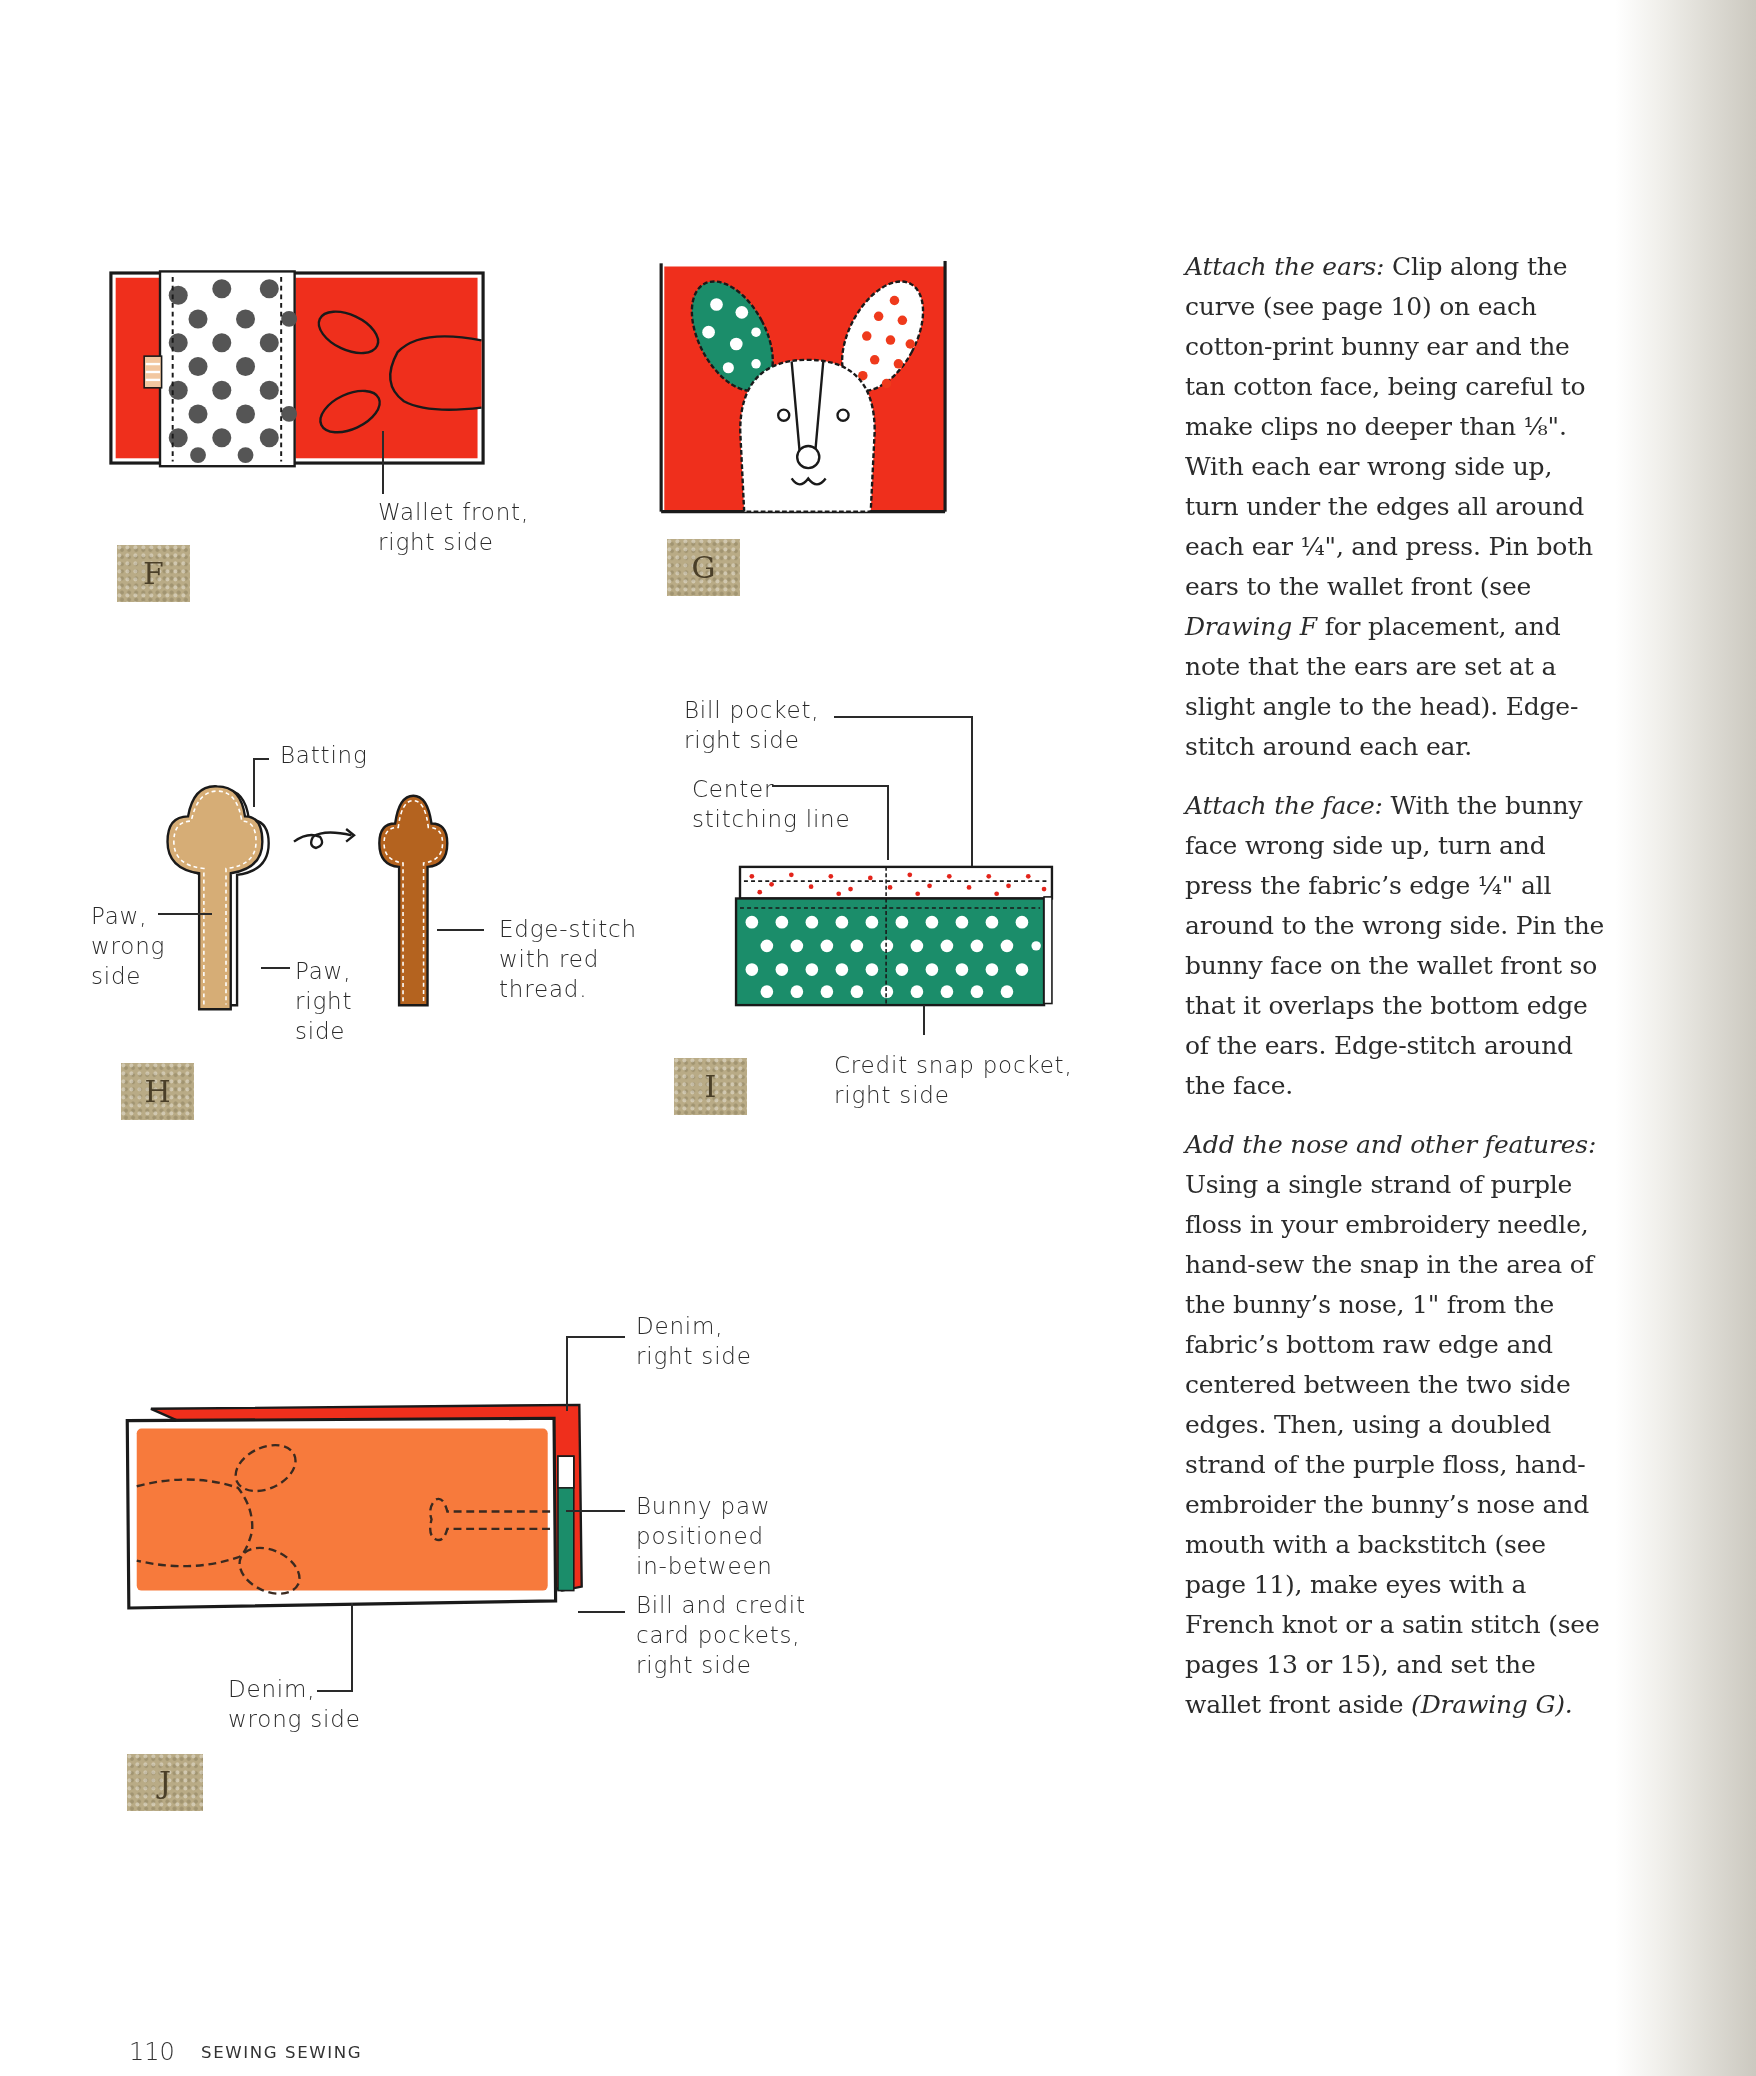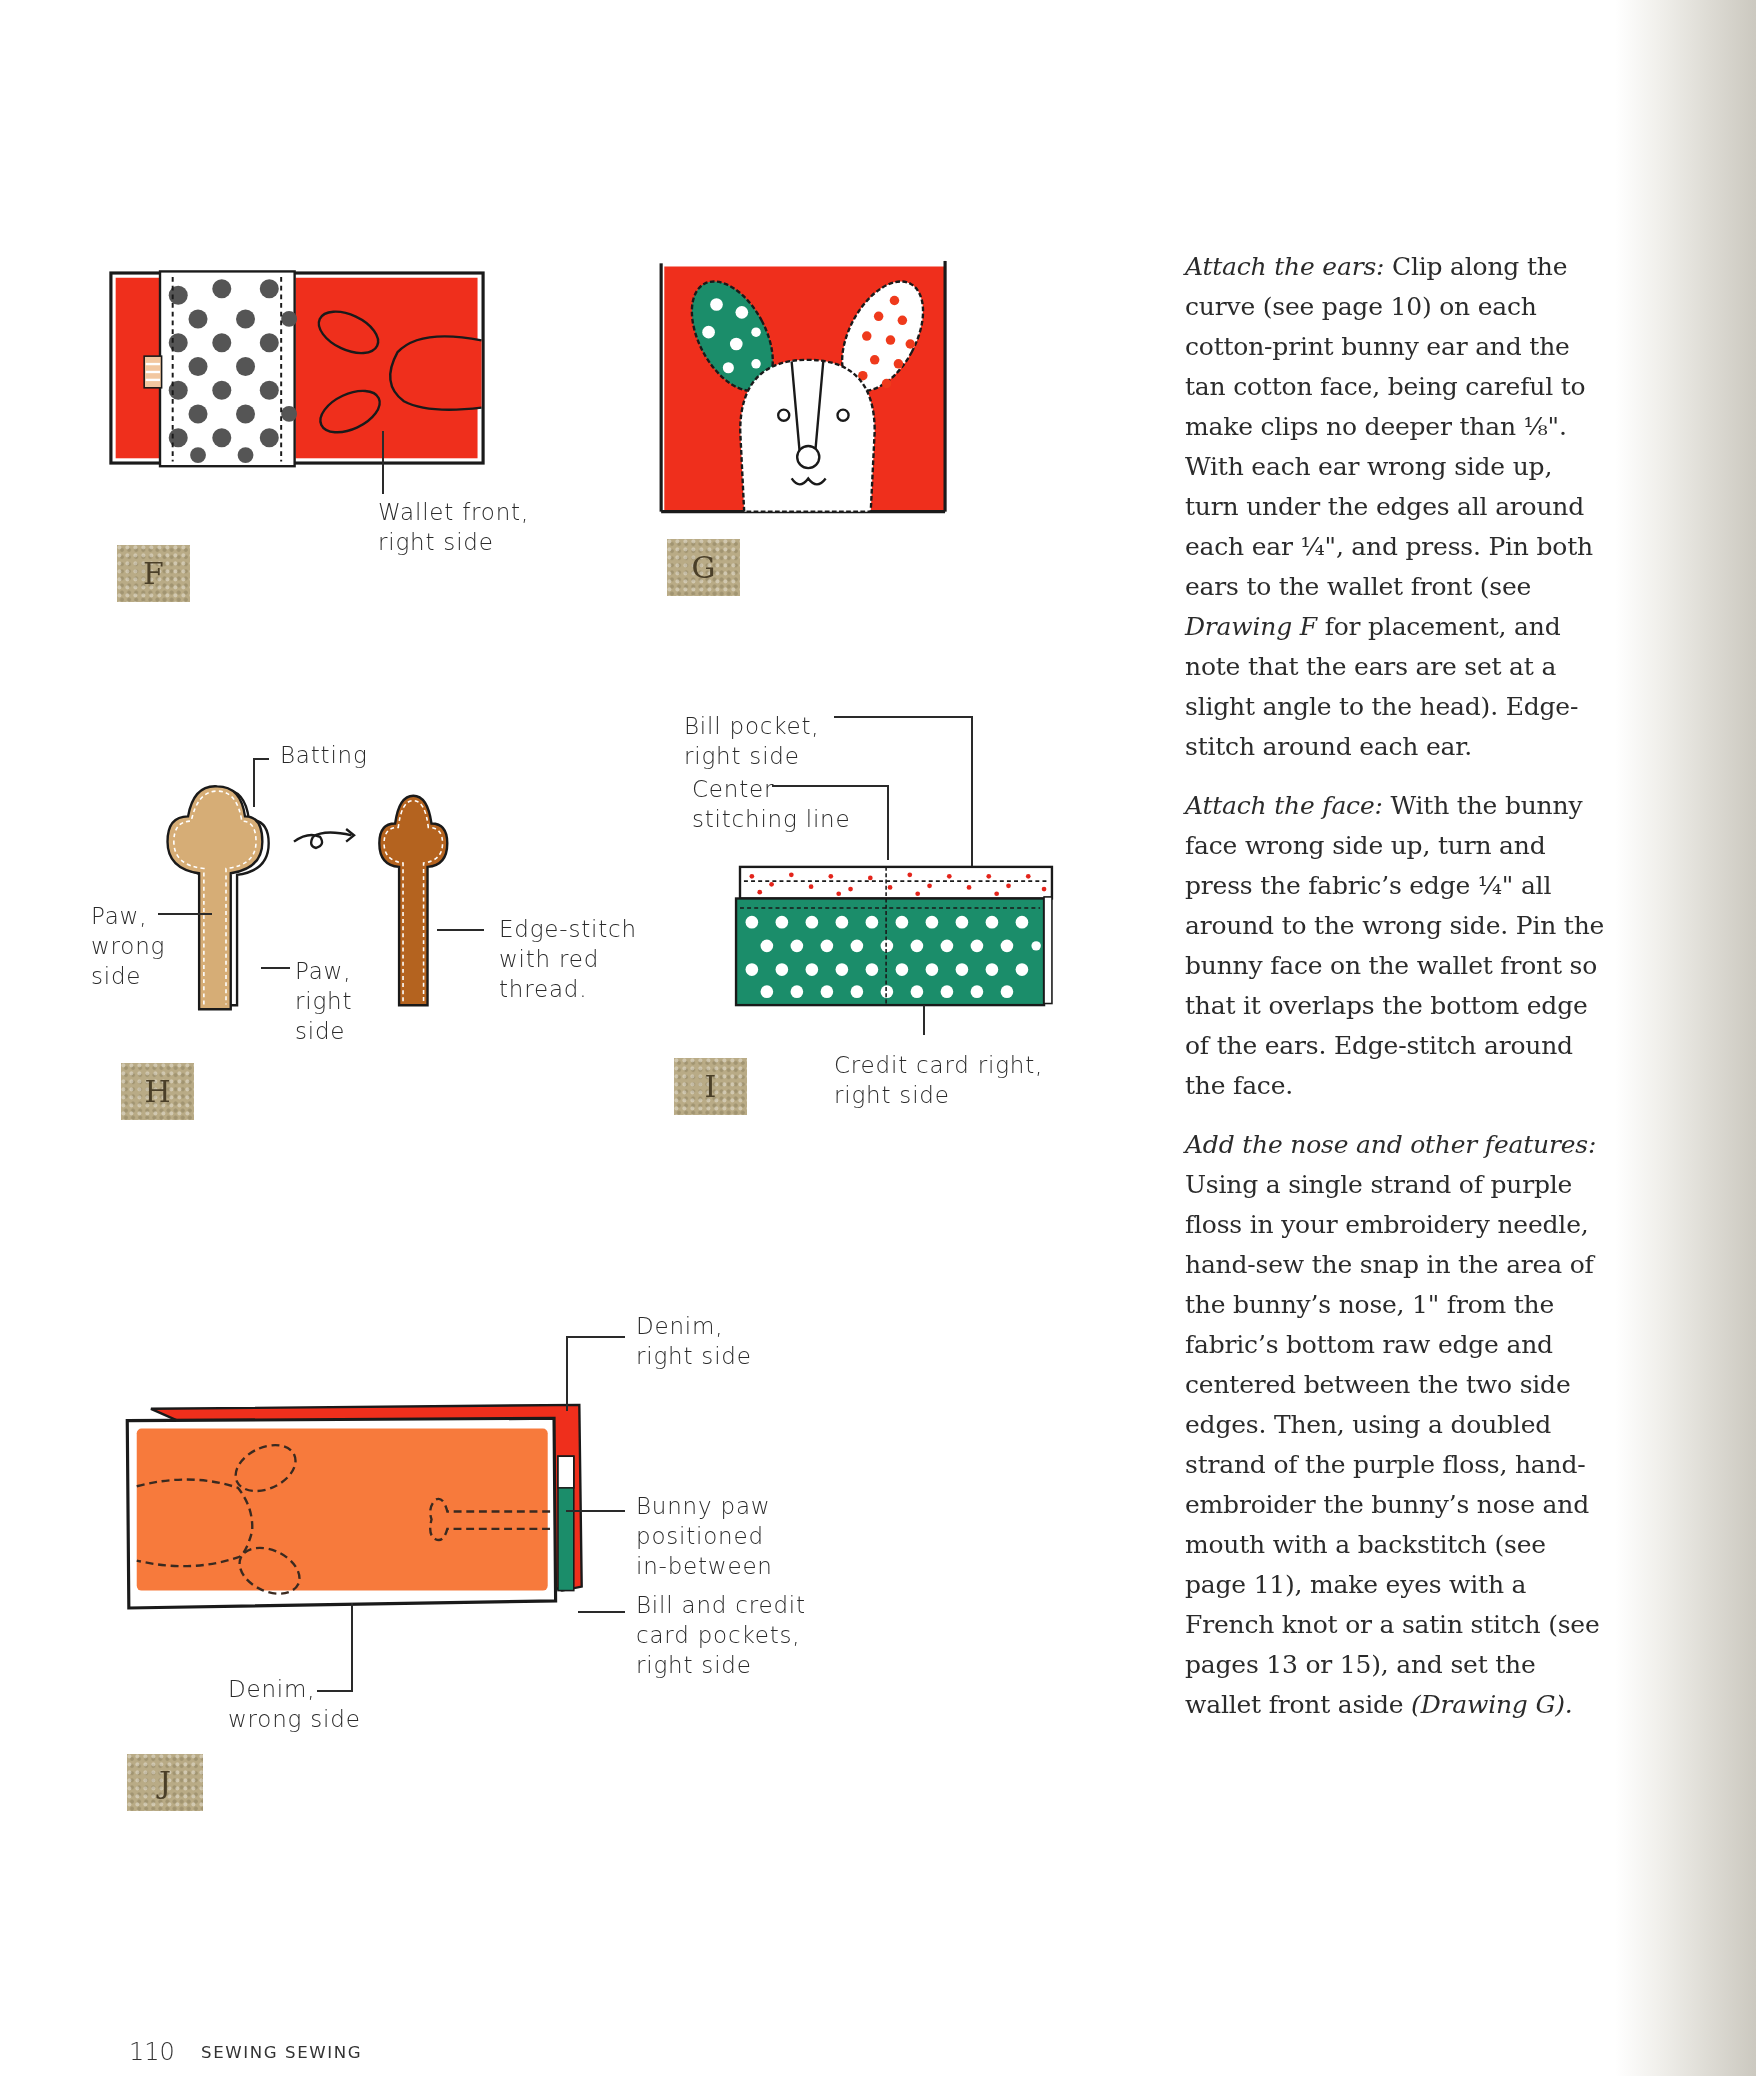--- a/index.html
+++ b/index.html
@@ -236,28 +236,28 @@
         <circle cx="239" cy="168" r="8"></circle>
         <circle cx="277" cy="168" r="8"></circle>
         <circle cx="315" cy="168" r="8"></circle>
         <circle cx="353" cy="168" r="8"></circle>
     </g>
     <line x1="15" y1="62" x2="395" y2="62" stroke="#1a1a1a" stroke-width="2" stroke-dasharray="5 4"></line>
     <line x1="200" y1="10" x2="200" y2="185" stroke="#1a1a1a" stroke-width="2" stroke-dasharray="5 3"></line>
   </svg>
   <div class="leader" style="left:834px;top:716px;width:139px;height:1.6px"></div>
   <div class="leader" style="left:971px;top:716px;width:1.6px;height:150px"></div>
-  <div class="label" style="left:684px;top:711px">Bill pocket,
+  <div class="label" style="left:684px;top:695px">Bill pocket,
 right side</div>
   <div class="leader" style="left:772px;top:785px;width:115px;height:1.6px"></div>
   <div class="leader" style="left:887px;top:785px;width:1.6px;height:75px"></div>
   <div class="label" style="left:692px;top:774px">Center
 stitching line</div>
   <div class="leader" style="left:923px;top:1005px;width:1.6px;height:30px"></div>
-  <div class="label" style="left:834px;top:1050px">Credit card right,
+  <div class="label" style="left:834px;top:1050px">Credit snap pocket,
 right side</div>
   <div class="tag" style="left:674px;top:1058px">I</div>
 </div>
 
 <div>
   <svg class="abs" style="left:119px;top:1393px" width="467" height="245" viewBox="0 0 590 310">
     <path d="M40 20 L582 15 L585 245 L560 250 Z" fill="#ef2f1c" stroke="#1a1a1a" stroke-width="3"></path>
     <rect x="555" y="80" width="20" height="170" fill="#1b8d6a" stroke="#1a1a1a" stroke-width="2"></rect>
     <rect x="555" y="80" width="20" height="40" fill="#fff" stroke="#1a1a1a" stroke-width="2"></rect>
     <path d="M10 35 L550 32 L552 263 L12 272 Z" fill="#fff" stroke="#1a1a1a" stroke-width="4"></path>

